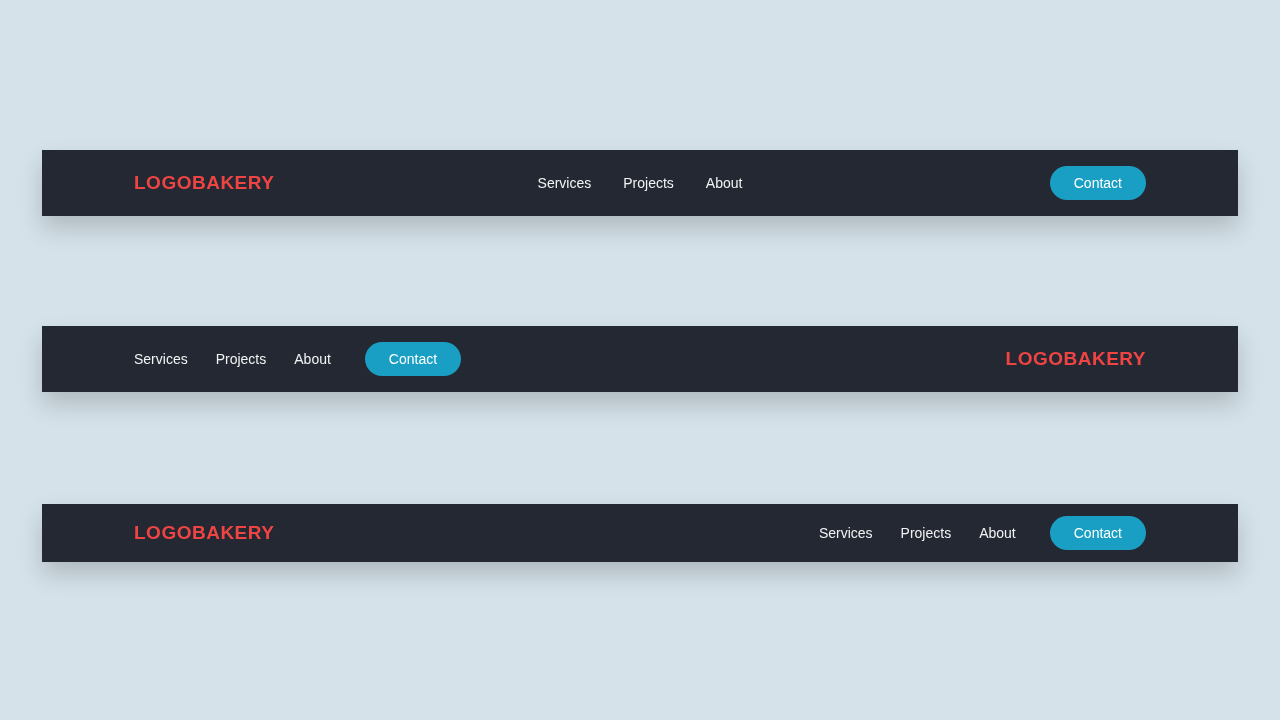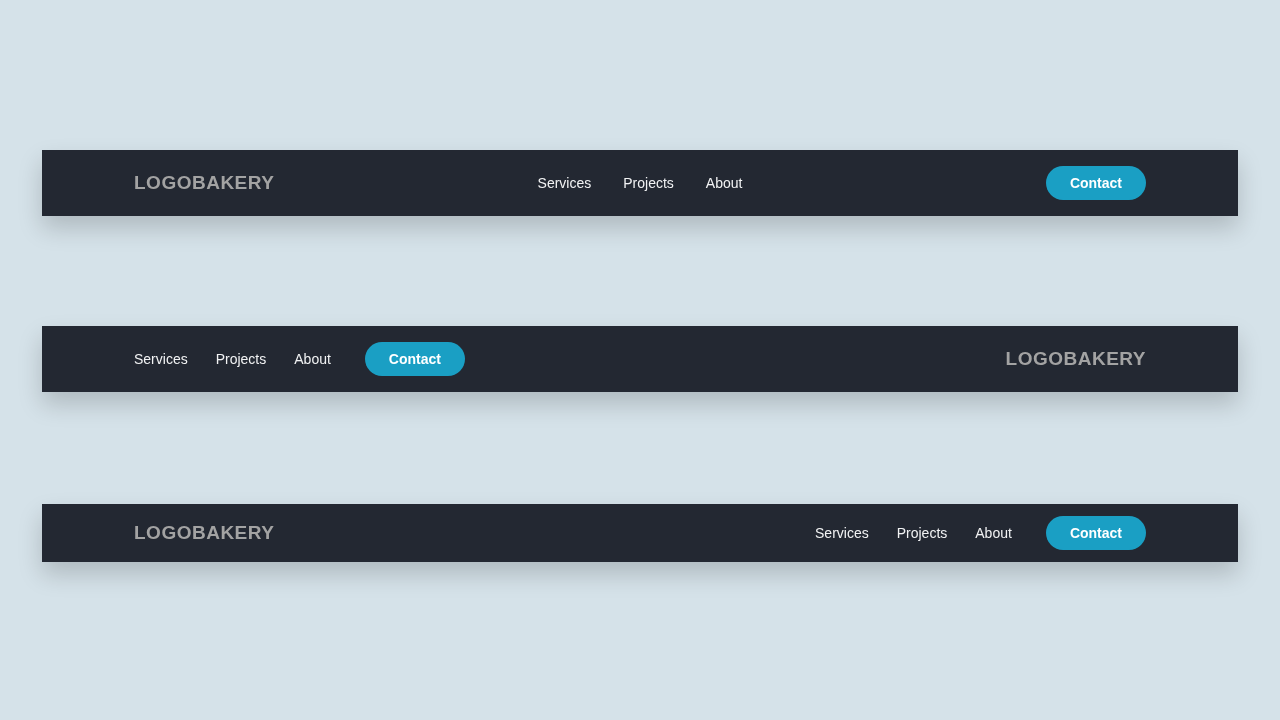--- a/index.html
+++ b/index.html
@@ -35,21 +35,21 @@
       top: 326px;
       height: 66px;
       justify-content: space-between;
     }
     .navbar-3 {
       top: 504px;
       height: 58px;
       justify-content: space-between;
     }
     .logo {
-      color: #a3a3a3;
+      color: #ef4444;
       font-weight: 800;
       font-size: 19px;
       letter-spacing: 0.5px;
     }
     .nav-center {
       display: flex;
       align-items: center;
       gap: 32px;
       position: absolute;
       left: 50%;
@@ -73,21 +73,21 @@
       cursor: pointer;
       text-align: center;
     }
     .cta-button {
       background: #1a9fc4;
       color: #ffffff;
       border: none;
       border-radius: 20px;
       padding: 9px 24px;
       font-size: 14px;
-      font-weight: 700;
+      font-weight: 400;
       cursor: pointer;
     }
     .navbar-2 .cta-button {
       margin-left: 6px;
     }
     .navbar-3 .cta-button {
       margin-left: 6px;
     }
   </style>
 </head>

